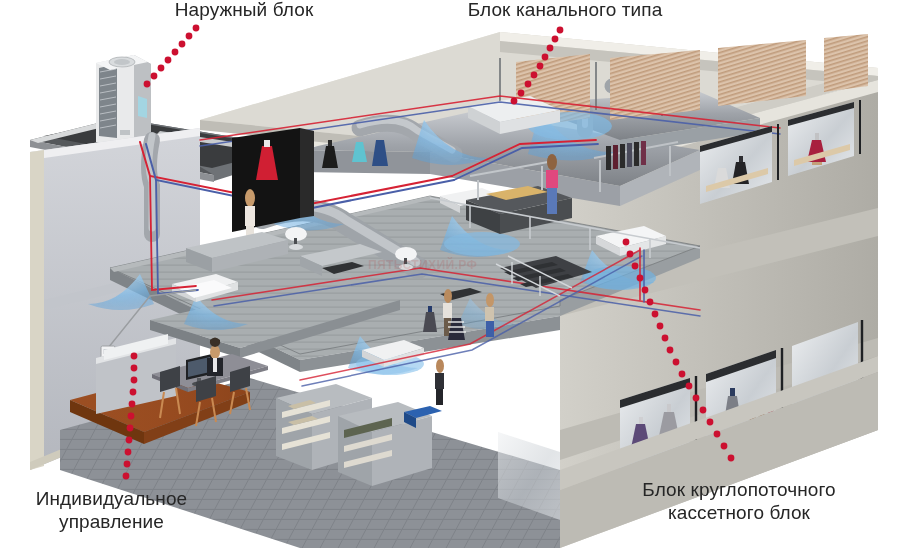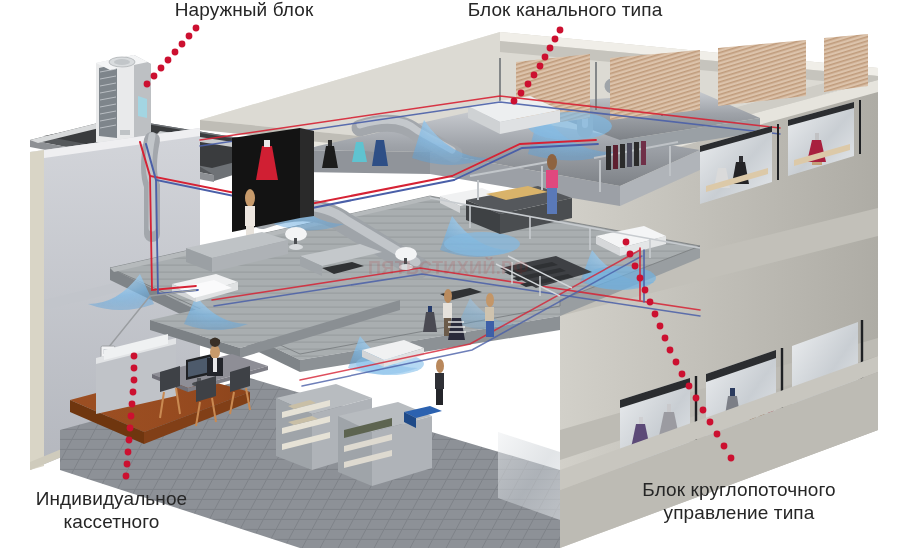--- a/index.html
+++ b/index.html
@@ -8,21 +8,21 @@
        font-family:"Liberation Sans","DejaVu Sans",sans-serif;}
   #stage{position:relative;width:900px;height:416px;background:#fff;}
   svg.scene{position:absolute;left:0;top:0;width:900px;height:550px;}
   .lbl{position:absolute;color:#262626;font-size:19px;line-height:23px;
        letter-spacing:.1px;white-space:pre-line;text-align:center;}
   #lab-outdoor{left:144px;top:-2px;width:200px;}
   #lab-duct{left:440px;top:-2px;width:250px;}
   #lab-indiv{left:14px;top:487px;width:195px;}
   #lab-cass{left:583px;top:478px;width:312px;}
   .wm{position:absolute;left:368px;top:258px;width:168px;color:#b91c1c;
-      opacity:.13;font-size:18px;font-weight:bold;letter-spacing:.4px;}
+      opacity:.13;font-size:12px;font-weight:bold;letter-spacing:.4px;}
 </style>
 </head>
 <body>
 
 <div id="stage">
 
   <svg class="scene" viewBox="0 0 900 550">
     <defs>
       <linearGradient id="gFacade" x1="0" y1="0" x2="0" y2="1">
         <stop offset="0" stop-color="#E3E1DA"></stop>
@@ -566,19 +566,19 @@
         <circle cx="731" cy="458" r="3.4"></circle>
       </g>
     </g>
   </svg>
 
   <div class="lbl" id="lab-outdoor">Наружный блок</div>
 
   <div class="lbl" id="lab-duct">Блок канального типа</div>
 
   <div class="lbl" id="lab-indiv">Индивидуальное
-кассетного</div>
+управление</div>
 
   <div class="lbl" id="lab-cass">Блок круглопоточного
-управление типа</div>
+кассетного блок</div>
 
   <div class="wm">ПЯТЬСТИХИЙ.РФ</div>
 </div>
 
 </body></html>

